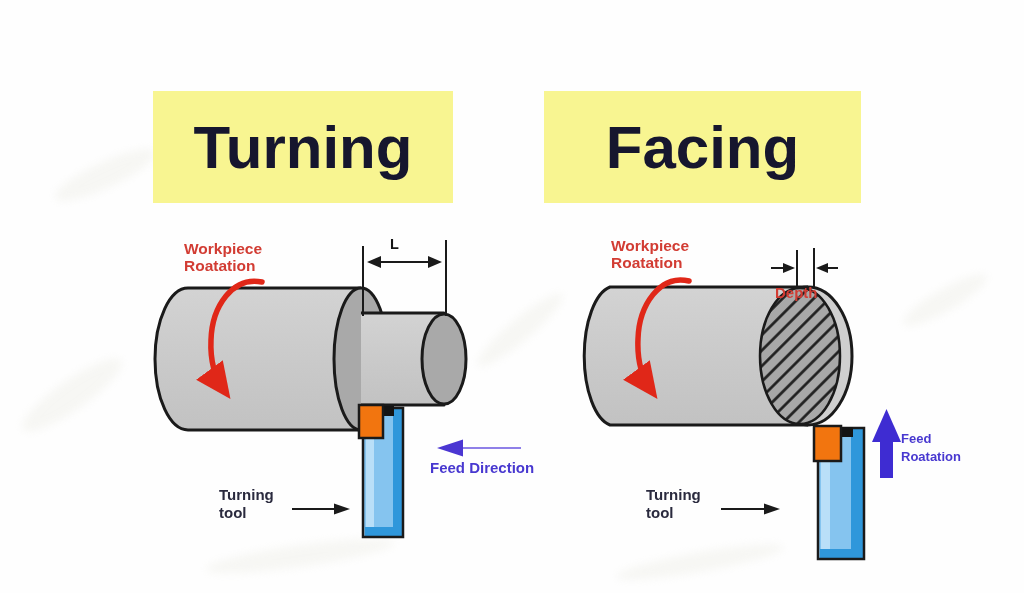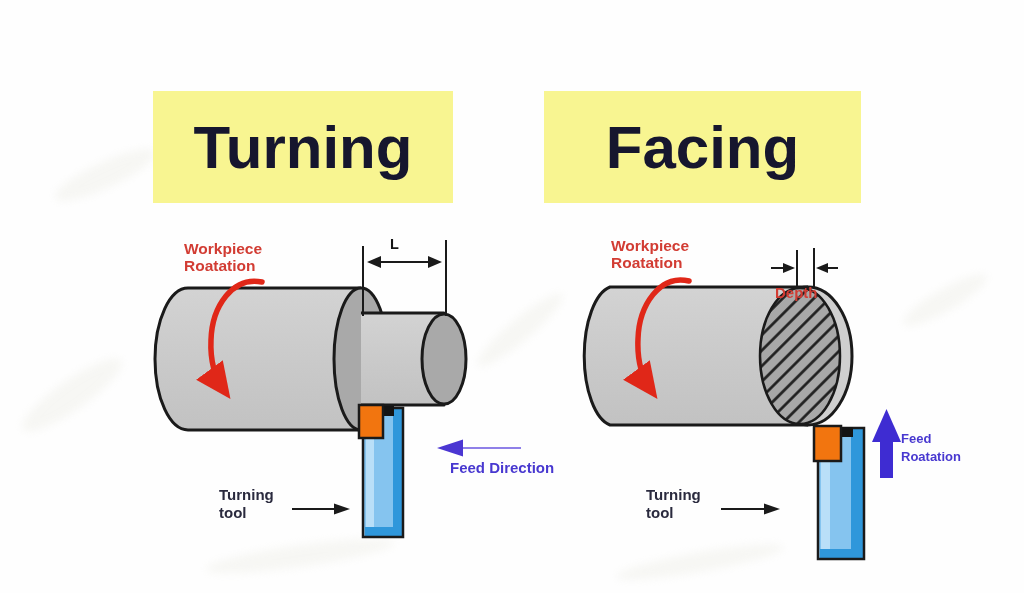--- a/index.html
+++ b/index.html
@@ -14,21 +14,21 @@
   .title-left{left:153px;top:91px;width:300px;height:112px;}
   .title-right{left:544px;top:91px;width:317px;height:112px;}
   .lbl{position:absolute;font-weight:bold;line-height:17px;font-size:15.5px;}
   .red{color:#d23c33;}
   .violet{color:#4838d0;}
   .dark{color:#2a2a3e;}
   .rot-left{left:184px;top:240px;width:125px;}
   .rot-right{left:611px;top:237px;width:125px;}
   .l-label{left:390px;top:236px;width:20px;color:#141414;font-size:14.5px;}
   .depth-label{left:775px;top:236px;width:62px;font-size:15px;margin-top:48px;}
-  .feed-left{left:430px;top:459px;width:114px;font-size:15px;margin-left:20px;}
+  .feed-left{left:430px;top:459px;width:114px;font-size:15px;}
   .feed-right{left:901px;top:430px;width:74px;font-size:13px;line-height:18px;}
   .tool-left{left:219px;top:486px;width:84px;font-size:15px;line-height:18px;}
   .tool-right{left:646px;top:486px;width:84px;font-size:15px;line-height:18px;}
   svg{position:absolute;left:0;top:0;}
 </style>
 </head>
 <body>
 
 <div class="canvas">
 

